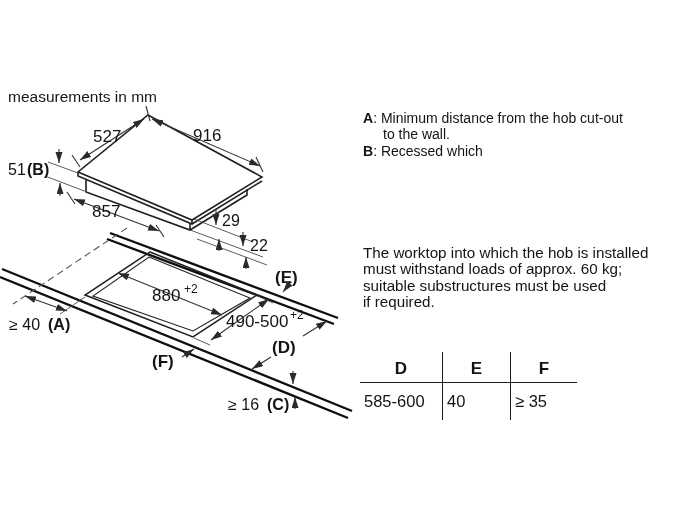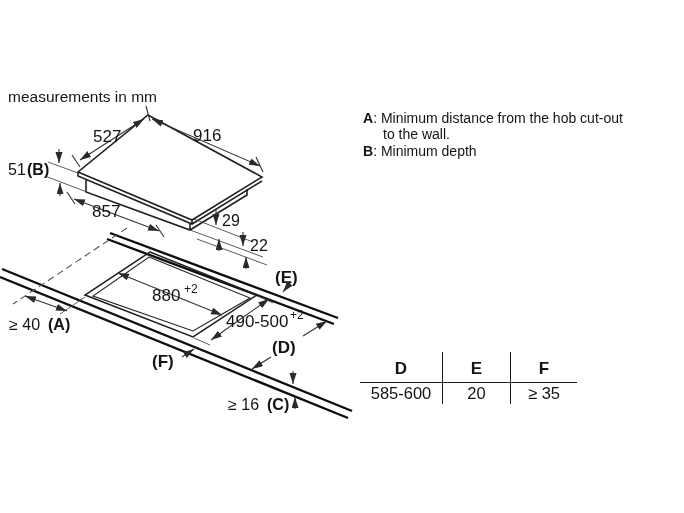--- a/index.html
+++ b/index.html
@@ -36,21 +36,21 @@
   .legend .k { font-weight:bold; }
   .load-note {
     position:absolute; left:363px; top:245px; width:312px;
     font-size:15.2px; line-height:16.3px; white-space:pre-line; color:#141414;
   }
   table.spec {
     position:absolute; left:360px; top:352px; border-collapse:collapse;
     font-size:16.5px; color:#141414;
   }
   table.spec th { font-size:17px; font-weight:bold; height:27px; vertical-align:bottom; padding:0 4px 3px 4px; }
-  table.spec td { height:21px; text-align:center; padding:0 4px; }
+  table.spec td { height:21px; text-align:left; padding:8px 4px; }
   table.spec th { text-align:center; }
   .col-d { width:74px; }
   .col-e { width:59px; }
   .col-f { width:58px; }
   .vline { border-right:1.6px solid #1c1c1c; }
   tr.rline th, tr.rline td { border-top:1.6px solid #1c1c1c; }
 </style>
 </head>
 <body>
 
@@ -157,32 +157,36 @@
       <line class="dim" x1="293" y1="286" x2="293" y2="299" marker-end="url(#ah)"></line>
       <line class="dim" x1="295" y1="324" x2="295" y2="312" marker-end="url(#ah)"></line>
       <text x="228" y="325">≥ 16 </text>
       <text class="b" x="267" y="325">(C)</text>
     </g>
   </svg>
 
   <div class="legend">
     <div class="item"><span class="k">A</span><span>: Minimum distance from the hob cut-out
 to the wall.</span></div>
-    <div class="item"><span class="k">B</span><span>: Minimum depth</span></div>
+    <div class="item"><span class="k">B</span><span>: Recessed which</span></div>
   </div>
 
+  <div class="load-note">The worktop into which the hob is installed
+must withstand loads of approx. 60 kg;
+suitable substructures must be used
+if required.</div>
 
   <table class="spec">
     <tbody>
         <tr>
       <th class="col-d vline">D</th>
       <th class="col-e vline">E</th>
       <th class="col-f">F</th>
     </tr>
     <tr class="rline">
       <td class="vline">585-600</td>
-      <td class="vline">20</td>
+      <td class="vline">40</td>
       <td>≥ 35</td>
     </tr>
   </tbody>
     </table>
 
 </div>
 
 </body></html>

